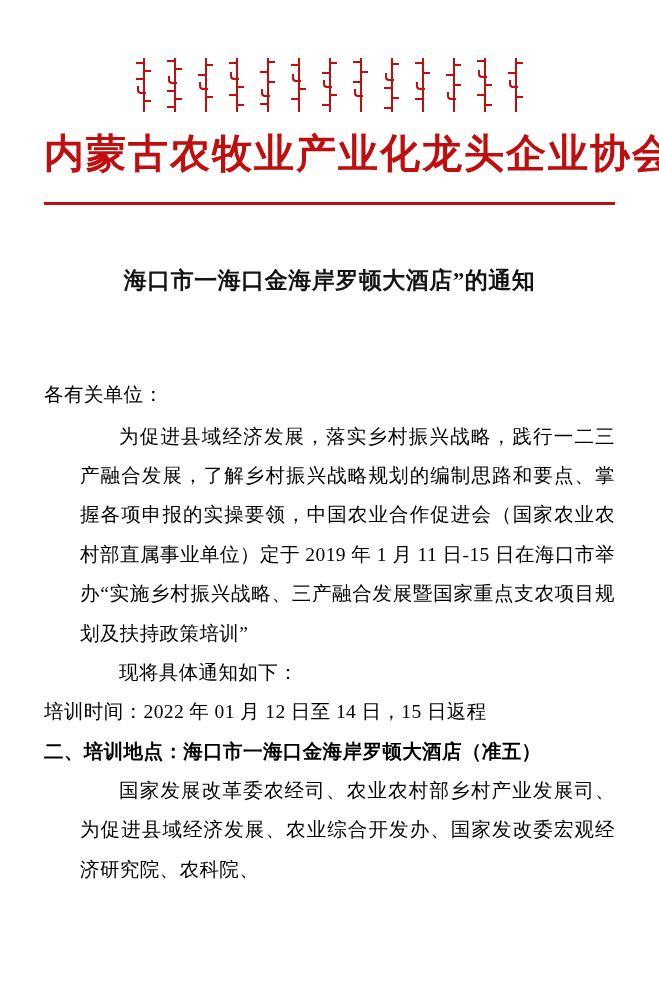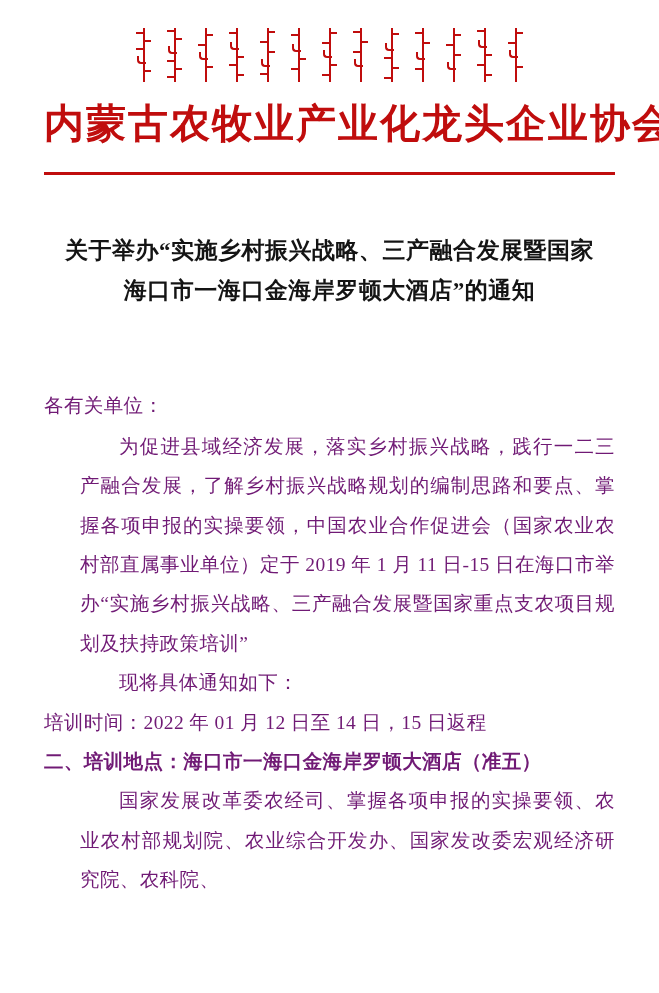--- a/index.html
+++ b/index.html
@@ -19,20 +19,21 @@
     position: relative;
     width: 659px;
     height: 993px;
     box-sizing: border-box;
     padding: 0 44px;
   }
 
   
   .letterhead {
     padding-top: 26px;
+    margin-top: 30px;
   }
 
   .mongolian-row {
     display: flex;
     justify-content: center;
     align-items: flex-start;
     gap: 14px;
     height: 62px;
   }
 
@@ -104,21 +105,21 @@
     color: #141414;
     letter-spacing: 0.5px;
     padding: 0 6px;
   }
 
   
   .body-block {
     margin-top: 74px;
     font-size: 19.5px;
     line-height: 2.02;
-    color: #701a75;
+    color: #000000;
     letter-spacing: 0.4px;
   }
   .p {
     margin: 0;
     text-align: justify;
     text-justify: inter-ideograph;
   }
   .p.indent {
     text-indent: 2em;
     margin-left: 36px;
@@ -240,26 +241,25 @@
     </div>
 
     <div class="org-title">内蒙古农牧业产业化龙头企业协会</div>
 
     <div class="rule-wrap">
       <div class="rule-thick"></div>
     </div>
   </div>
 
   <div class="doc-title">
-    <div>关于举办“实施乡村振兴战略、三产融合发展暨国家</div>
     <div>海口市一海口金海岸罗顿大酒店”的通知</div>
   </div>
 
   <div class="body-block">
     <p class="p">各有关单位：</p>
     <p class="p indent gap">为促进县域经济发展，落实乡村振兴战略，践行一二三产融合发展，了解乡村振兴战略规划的编制思路和要点、掌握各项申报的实操要领，中国农业合作促进会（国家农业农村部直属事业单位）定于 2019 年 1 月 11 日-15 日在海口市举办“实施乡村振兴战略、三产融合发展暨国家重点支农项目规划及扶持政策培训”</p>
     <p class="p indent">现将具体通知如下：</p>
     <p class="p">培训时间：2022 年 01 月 12 日至 14 日，15 日返程</p>
     <p class="p bold">二、培训地点：海口市一海口金海岸罗顿大酒店（准五）</p>
-    <p class="p indent">国家发展改革委农经司、掌握各项申报的实操要领、农业农村部规划院、农业综合开发办、国家发改委宏观经济研究院、农科院、</p>
+    <p class="p indent">国家发展改革委农经司、农业农村部乡村产业发展司、为促进县域经济发展、农业综合开发办、国家发改委宏观经济研究院、农科院、</p>
   </div>
 
 </div>
 
 </body></html>

